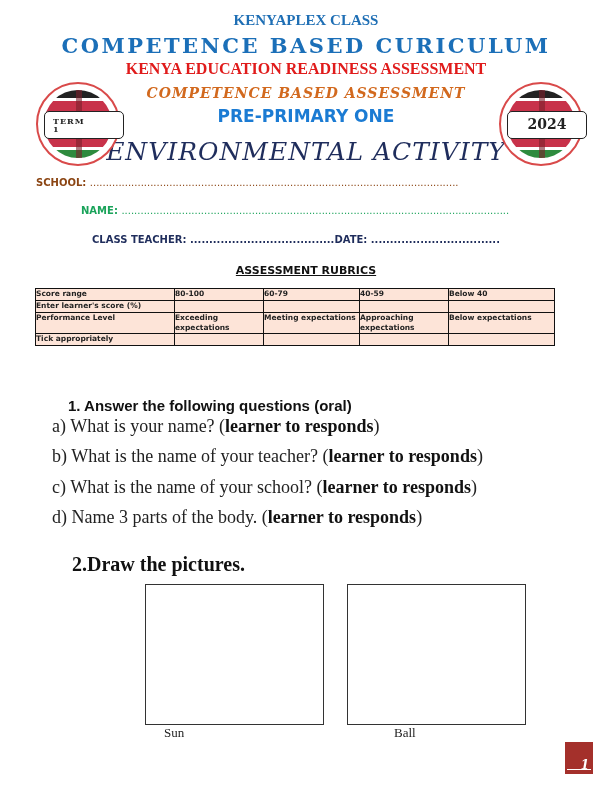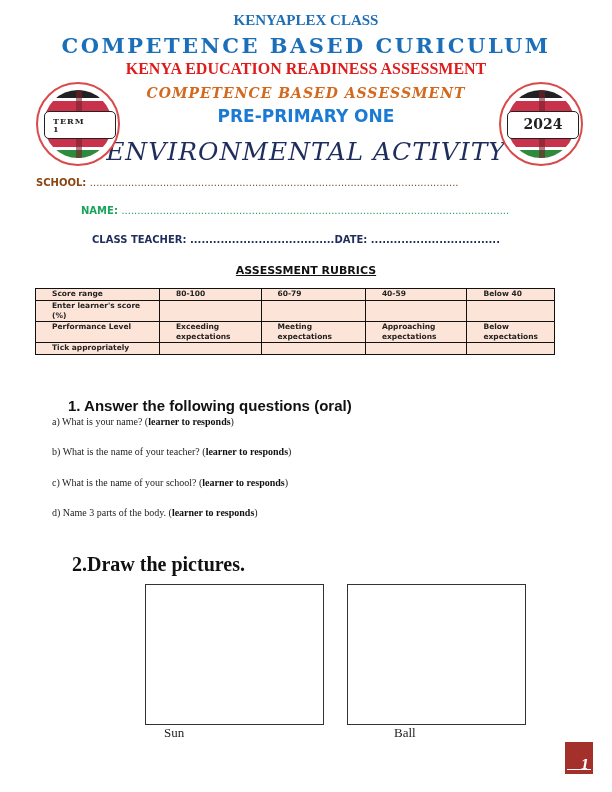--- a/index.html
+++ b/index.html
@@ -11,38 +11,38 @@
   .cbc { top:33px; font-family:"DejaVu Serif", serif; font-weight:900; font-size:21px; color:#1b6fb8; letter-spacing:2.5px; transform:scaleY(0.95); }
   .kera { top:60px; font-family:"Liberation Serif", serif; font-weight:bold; font-size:16px; color:#e01b1b; }
   .cba { top:85px; font-family:"DejaVu Serif", serif; font-style:italic; font-weight:bold; font-size:14px; color:#d2691e; letter-spacing:1px; }
   .grade { top:106px; font-family:"DejaVu Sans", sans-serif; font-weight:bold; font-size:17px; color:#1b7bd3; }
   .subject { top:137px; font-family:"DejaVu Serif", serif; font-size:25px; color:#1f2d5c; letter-spacing:1px; font-style:italic; }
 
   .badge { width:84px; height:84px; border-radius:50%; border:2px solid #d94a4a; box-sizing:border-box; background:#fff; }
   .badge .flag { position:absolute; left:6px; top:6px; width:68px; height:68px; border-radius:50%; overflow:hidden;
      background: linear-gradient(to bottom, #222 0%, #222 12%, #fff 12%, #fff 16%, #c8324a 16%, #c8324a 40%, #fff 40%, #fff 60%, #c8324a 60%, #c8324a 84%, #fff 84%, #fff 88%, #2e8b3e 88%, #2e8b3e 100%); }
   .badge .shield { position:absolute; left:38px; top:6px; width:6px; height:68px; background:#7a1f2b; opacity:0.6; }
-  .badge .label { position:absolute; left:6px; top:27px; width:72px; height:28px; background:#fff; border:1.5px solid #222; border-radius:5px; box-sizing:border-box;
+  .badge .label { position:absolute; left:6px; top:27px; width:80px; height:28px; background:#fff; border:1.5px solid #222; border-radius:5px; box-sizing:border-box;
      font-family:"DejaVu Serif", serif; font-weight:bold; color:#222; }
   .term-label { font-size:8px; padding:5px 0 0 8px; line-height:8px; letter-spacing:1px; }
   .year-label { font-size:14px; text-align:center; line-height:25px; }
 
   .field { font-family:"DejaVu Sans", sans-serif; font-weight:bold; font-size:10px; }
   .dots { font-weight:normal; }
 
   .rubric-title { top:264px; font-family:"DejaVu Sans", sans-serif; font-weight:bold; font-size:11px; text-decoration:underline; color:#111; }
   table.rubric { position:absolute; left:35px; top:288px; width:520px; border-collapse:collapse; font-family:"DejaVu Sans", sans-serif; font-size:7.5px; font-weight:bold; color:#222; }
-  table.rubric td { border:1.5px solid #111; background:#fde4d8; padding:0 16px; vertical-align:top; line-height:10px; height:11px; }
+  table.rubric td { border:1.5px solid #111; background:#fde4d8; padding:0 0; vertical-align:top; line-height:10px; height:11px; }
   table.rubric td.c0 { width:138px; }
   table.rubric td.c1 { width:88px; }
   table.rubric td.c2 { width:95px; }
   table.rubric td.c3 { width:88px; }
 
   .q-head { left:68px; top:397px; font-family:"Liberation Sans", sans-serif; font-weight:bold; font-size:15px; color:#111; }
-  .q-item { left:52px; font-family:"Liberation Serif", serif; font-size:10px; color:#222; }
+  .q-item { left:52px; font-family:"Liberation Serif", serif; font-size:18px; color:#222; }
   .q-item b { font-weight:bold; color:#111; }
 
   .draw-head { left:72px; top:553px; font-family:"Liberation Serif", serif; font-weight:bold; font-size:20px; color:#111; }
   .box { border:1.5px solid #333; background:#fff; box-sizing:border-box; }
   .caption { font-family:"Liberation Serif", serif; font-size:13px; color:#222; }
 
   .page-num { left:565px; top:742px; width:28px; height:32px; background:#a4302b; color:#fff; font-family:"DejaVu Serif", serif; font-style:italic; font-weight:bold; font-size:12px; text-align:right; box-sizing:border-box; padding:16px 4px 0 0; }
   .page-num .ul { position:absolute; left:2px; right:2px; bottom:4px; height:1px; background:#fff; }
 </style>
 </head>

